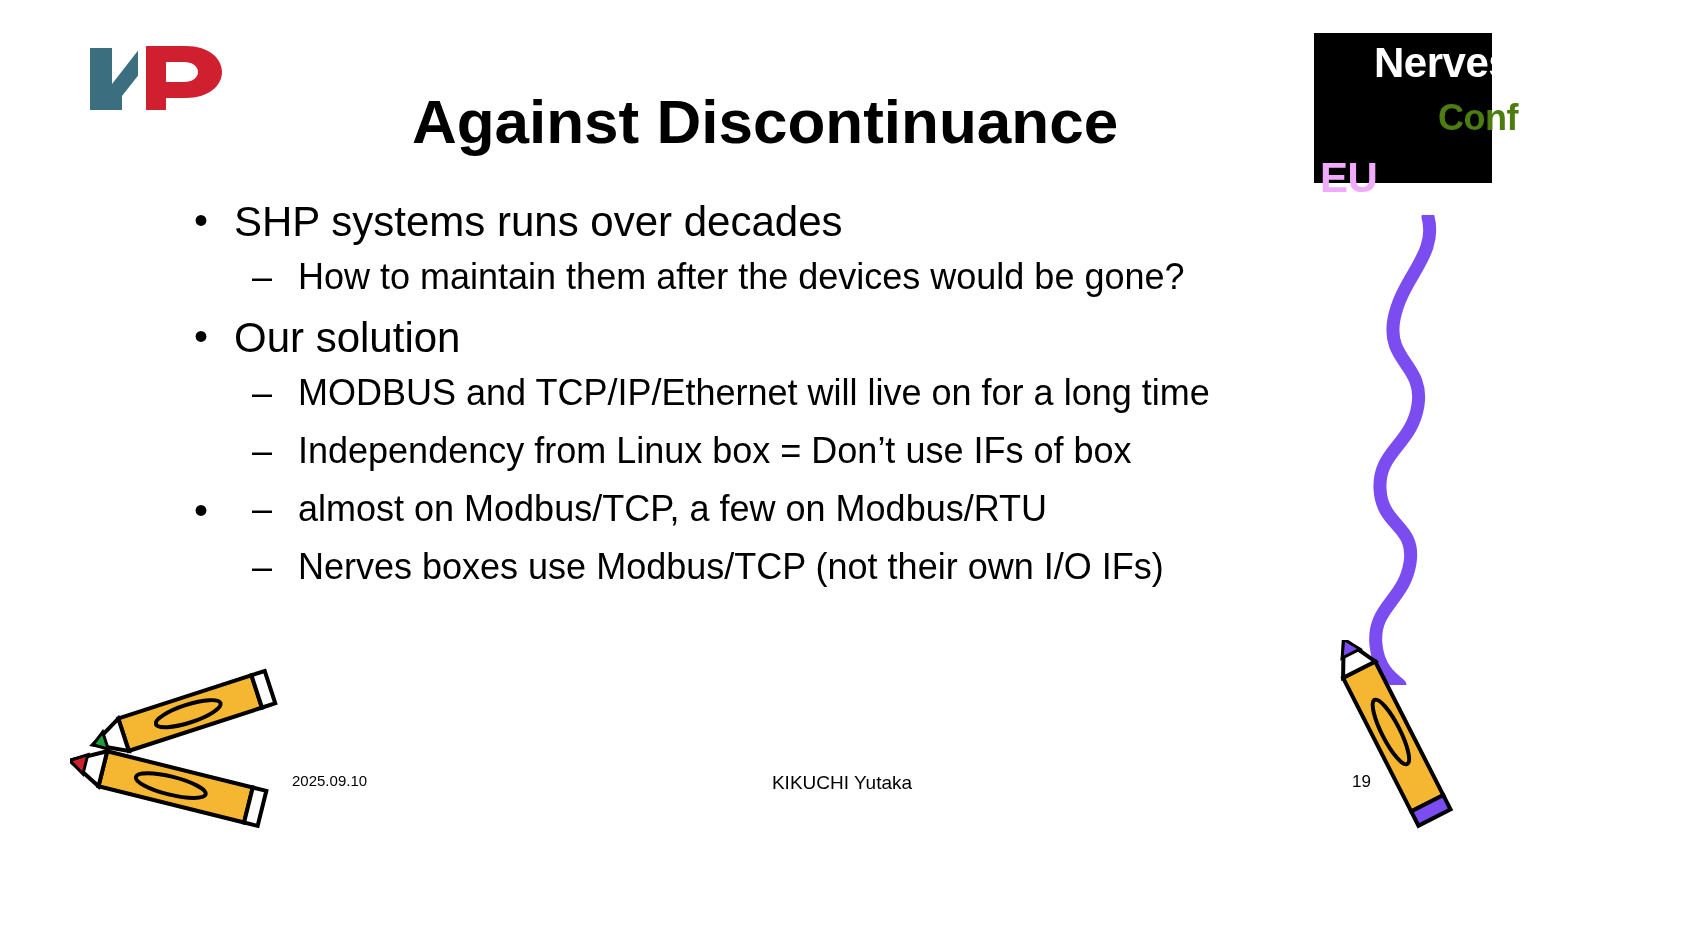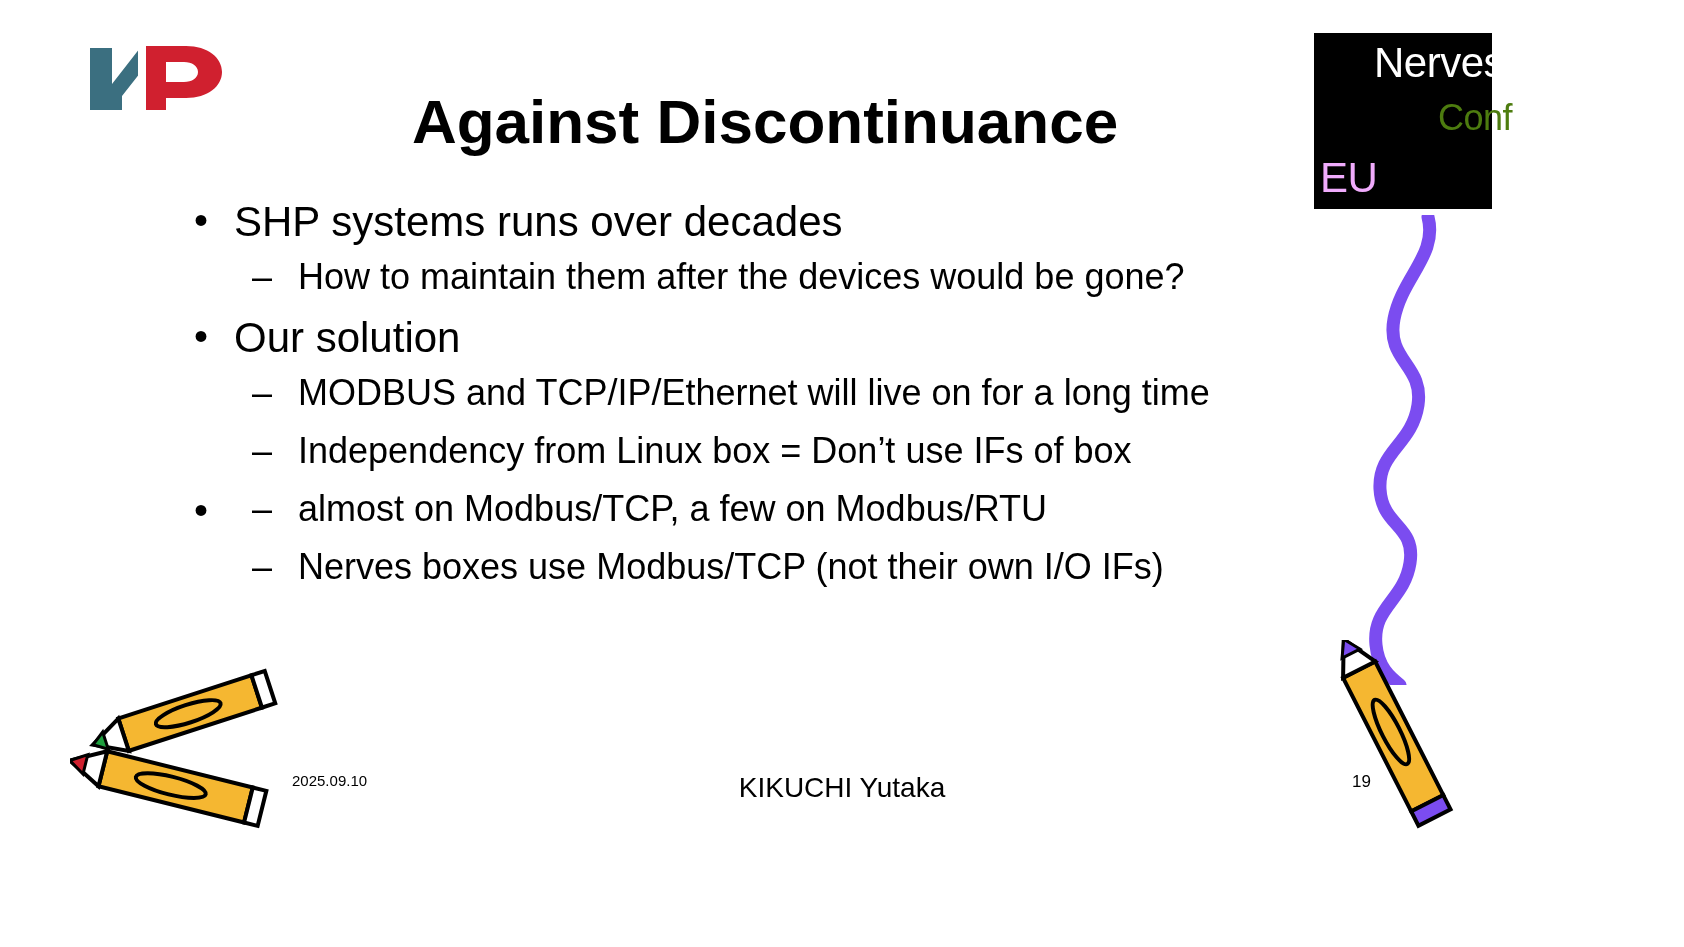--- a/index.html
+++ b/index.html
@@ -31,25 +31,25 @@
     width: 148px;
     height: 80px;
   }
 
   
   .nc-badge {
     position: absolute;
     left: 1314px;
     top: 33px;
     width: 178px;
-    height: 176px;
+    height: 150px;
     background: #000000;
     color: #ffffff;
     font-family: "Liberation Sans", sans-serif;
-    font-weight: normal;
+    font-weight: bold;
     font-size: 42px;
     line-height: 49px;
     letter-spacing: -0.5px;
     padding: 4px 0 0 6px;
     box-sizing: border-box;
   }
   .nc-badge .l1 { color: #ffffff; }
   .nc-badge .l2 { color: #4d7c0f; }
   .nc-badge .l3 { color: #f0abfc; }
 
@@ -108,21 +108,21 @@
     left: 292px;
     top: 772px;
     font-size: 15px;
   }
   .footer-author {
     position: absolute;
     left: 0;
     top: 772px;
     width: 1684px;
     text-align: center;
-    font-size: 28px;
+    font-size: 19px;
   }
   .footer-page {
     position: absolute;
     left: 1352px;
     top: 772px;
     font-size: 17px;
   }
 
   
   .pencils-left {

